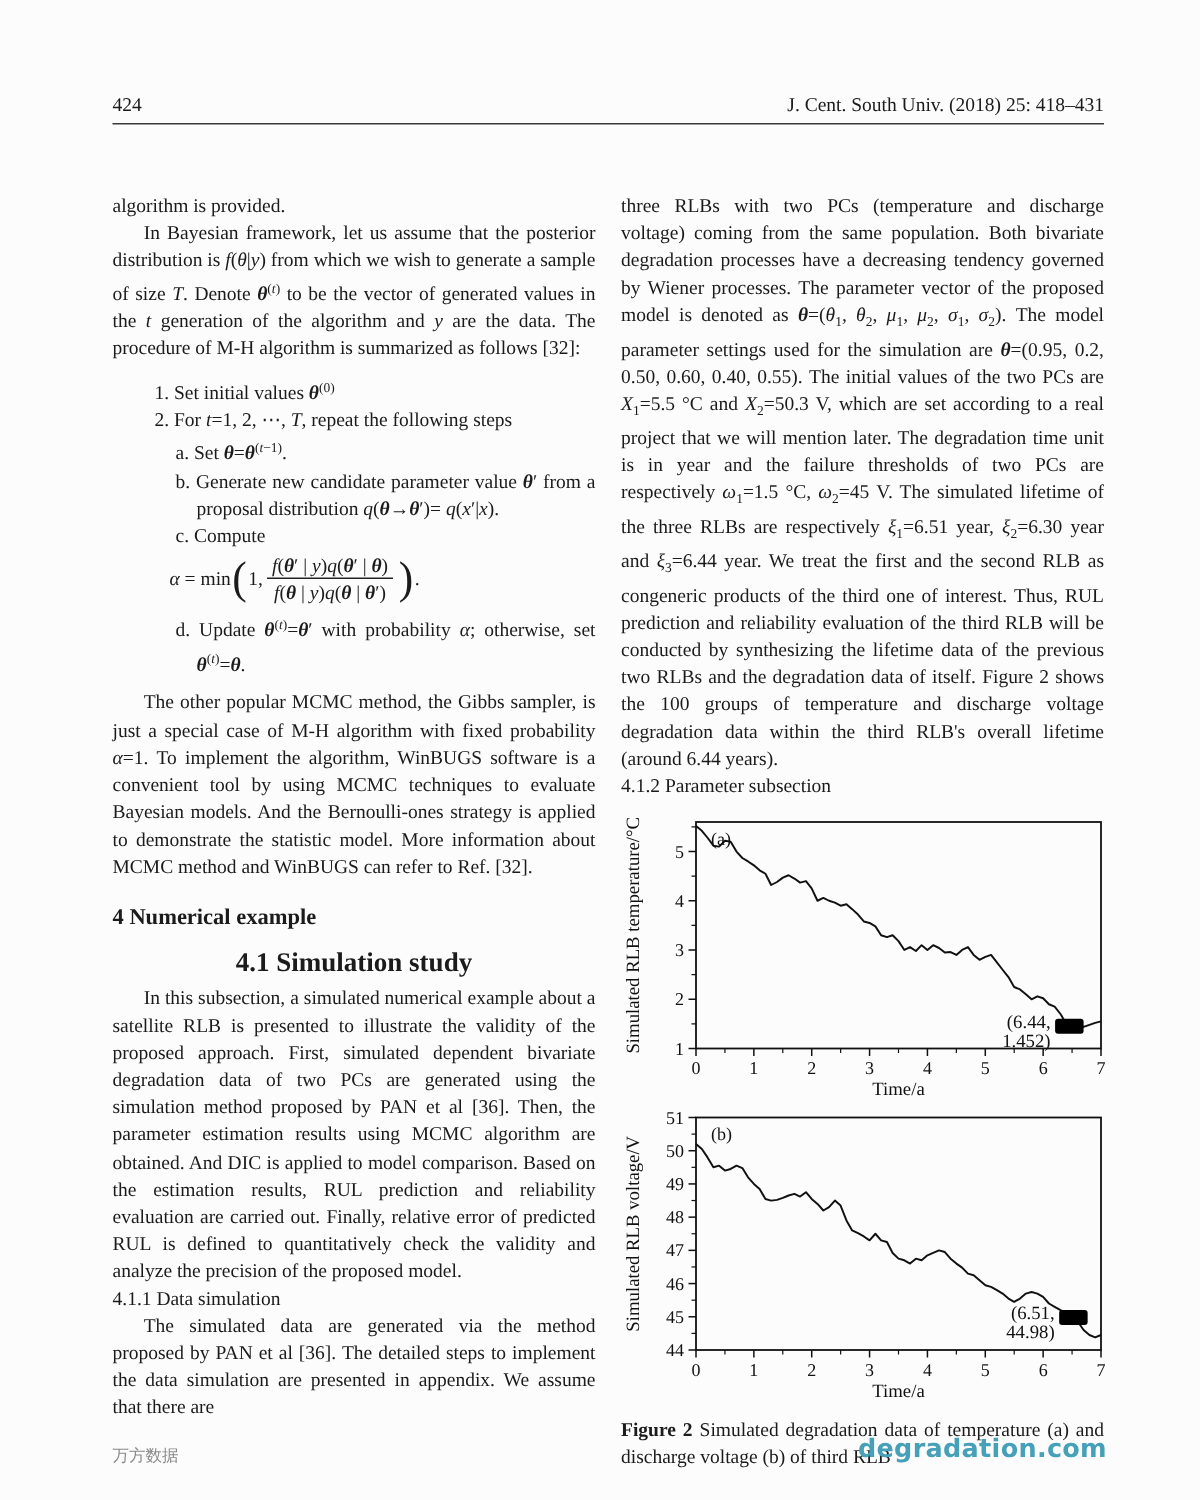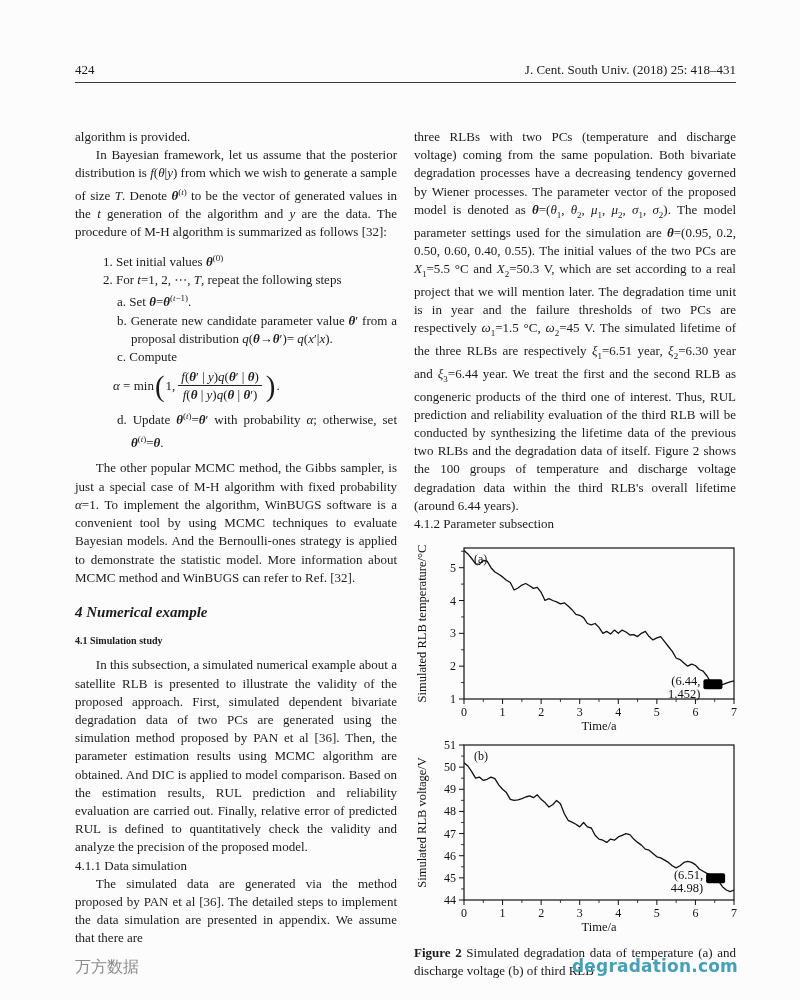--- a/index.html
+++ b/index.html
@@ -5,35 +5,35 @@
   html,body{margin:0;padding:0;background:#e8e8e8;}
   .page{position:relative;width:800px;height:1000px;margin:0 auto;background:#fcfcfc;
         font-family:"Liberation Serif","DejaVu Serif",serif;color:#1b1b1b;overflow:hidden;}
   .content{position:absolute;left:75px;top:62px;width:661px;}
   .hdr{display:flex;justify-content:space-between;font-size:13px;
        padding-bottom:4px;border-bottom:1.6px solid #3a3a3a;margin-bottom:25px;}
   .cols{display:flex;gap:17px;}
   .col{width:322px;font-size:13px;line-height:18.2px;text-align:justify;}
   .p{margin:0;text-indent:1.6em;}
   .p.noind{text-indent:0;margin-top:20px;}
-  .h-sec{font-size:15px;font-weight:bold;margin:16px 0 11px 0;text-align:left;text-indent:0;font-style:italic;}
-  .h-sub{font-size:10px;font-weight:bold;margin:9px 0 6px 0;text-align:left;text-indent:0;}
+  .h-sec{font-size:15px;font-weight:bold;margin:16px 0 11px 0;text-align:left;text-indent:0;}
+  .h-sub{font-size:18px;font-weight:bold;margin:9px 0 6px 0;text-align:center;text-indent:0;}
   .h-sub3{font-size:13px;font-weight:normal;margin:0;text-align:left;text-indent:0;}
   .mlist{margin:7px 0 7px 0;}
   .li1{padding-left:42px;text-indent:-14px;}
   .li2{padding-left:56px;text-indent:-14px;}
   .formula{display:flex;align-items:center;margin:3px 0 5px 38px;font-size:13px;}
   .bigp{font-size:29px;font-weight:300;display:inline-block;transform:scaleY(1.05);margin:0 1px;}
   .frac{display:inline-block;text-align:center;margin:0 3px;line-height:15px;}
   .frac .num{display:block;border-bottom:1px solid #222;padding:0 3px 1px 3px;}
   .frac .den{display:block;padding-top:1px;}
   sup{font-size:9px;} sub{font-size:9px;}
   .fig{margin-top:8px;}
   .caption{font-size:13px;line-height:18px;text-align:justify;margin-top:4px;}
-  .ft-left{position:absolute;left:75px;bottom:22px;font-size:16px;color:#8b8b8b;
+  .ft-left{position:absolute;left:75px;bottom:22px;font-size:11px;color:#8b8b8b;
            font-family:"DejaVu Sans","Liberation Sans",sans-serif;}
   .ft-right{position:absolute;right:62px;bottom:24px;font-size:17px;font-weight:600;color:#46a0b8;
             font-family:"DejaVu Sans","Liberation Sans",sans-serif;letter-spacing:.2px;}
   svg text{font-family:"Liberation Serif","DejaVu Serif",serif;fill:#111;}
   svg .tick{font-size:12px;} svg .ann{font-size:12.5px;} svg .axis{font-size:12.5px;}
 </style>
 </head>
 <body>
 
 <div class="page">

